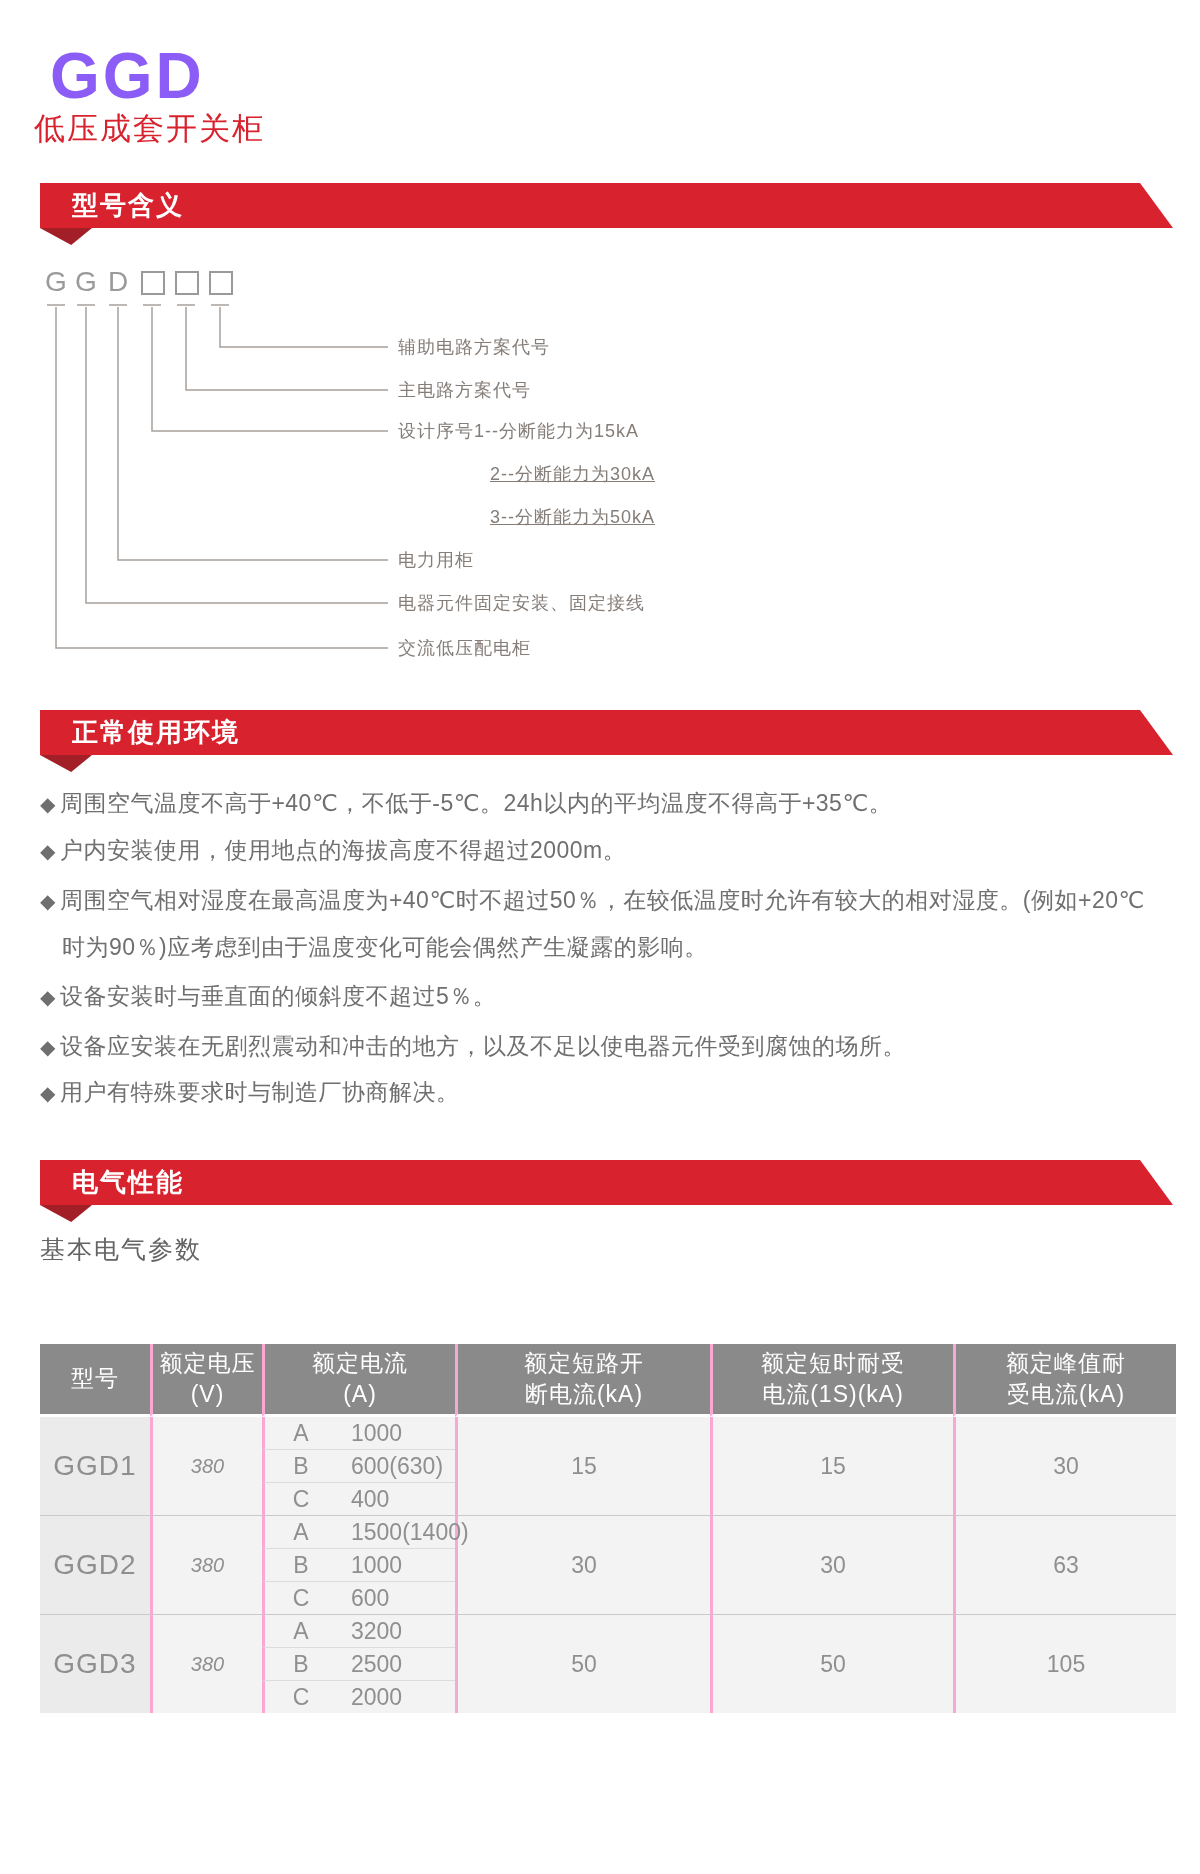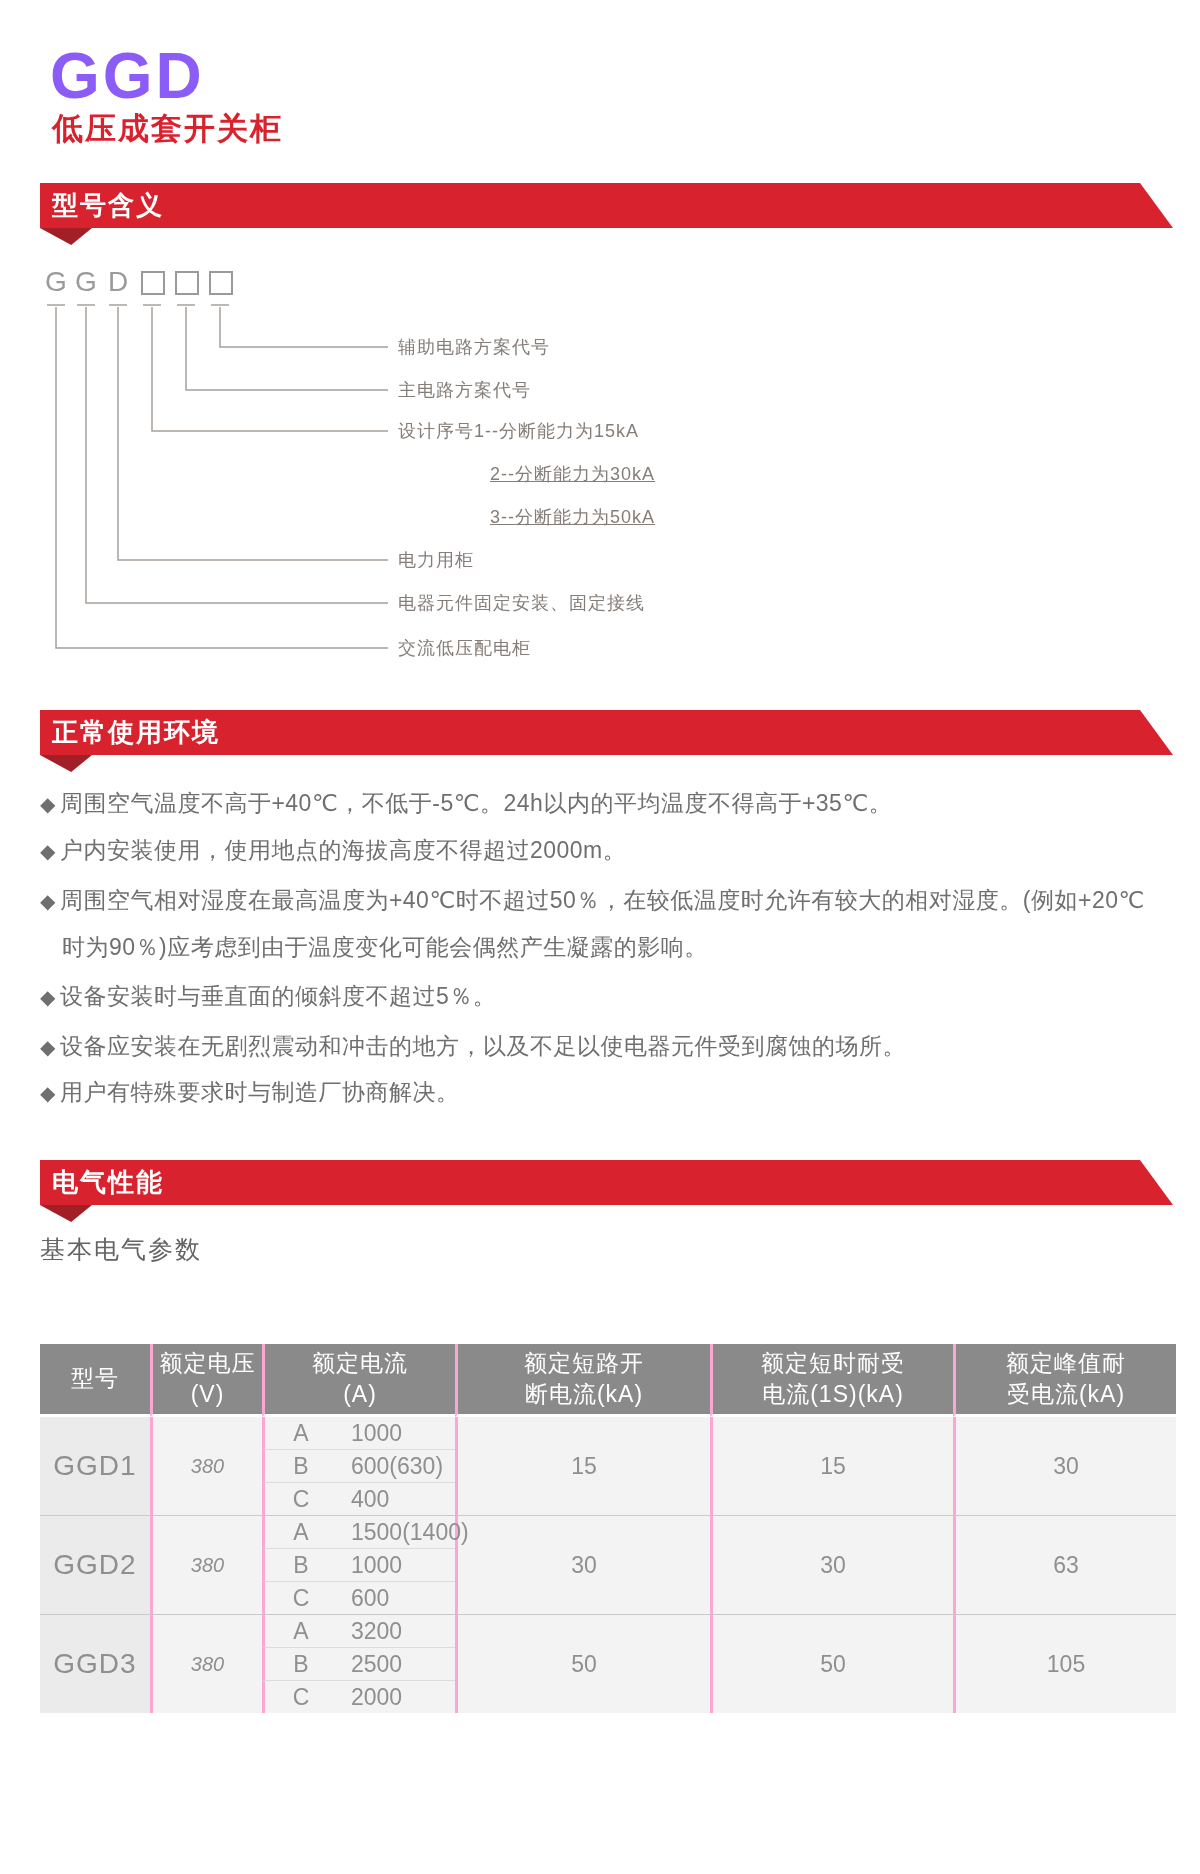--- a/index.html
+++ b/index.html
@@ -8,29 +8,29 @@
     font-family:"Liberation Sans","DejaVu Sans",sans-serif;
     overflow:hidden;
   }
   .abs{position:absolute;}
   
   .brand-title{
     left:50px;top:44px;font-size:64px;font-weight:900;letter-spacing:3px;
     color:#8b5cf6;line-height:1;
   }
   .brand-sub{
-    left:52px;top:110px;font-size:31px;font-weight:700;letter-spacing:2px;
+    left:34px;top:110px;font-size:31px;font-weight:400;letter-spacing:2px;
     color:#d8222e;line-height:1.2;
   }
   
   .banner{
     left:40px;width:1133px;height:45px;background:#d8222e;
     clip-path:polygon(0 0,calc(100% - 33px) 0,100% 100%,0 100%);
     color:#ffffff;font-size:26px;font-weight:700;line-height:45px;
-    padding-left:12px;box-sizing:border-box;letter-spacing:2px;
+    padding-left:32px;box-sizing:border-box;letter-spacing:2px;
   }
   .banner-fold{
     left:40px;width:52px;height:17px;background:#a31f28;
     clip-path:polygon(0 0,100% 0,60% 100%);
   }
   
   .code-letter{width:26px;text-align:center;top:266px;font-size:28px;color:#9a9a9a;}
   .code-box{width:20px;height:20px;border:2px solid #9a9a9a;top:271px;background:#fff;}
   .diag-label{
     left:398px;height:30px;line-height:30px;font-size:18px;color:#857d78;

